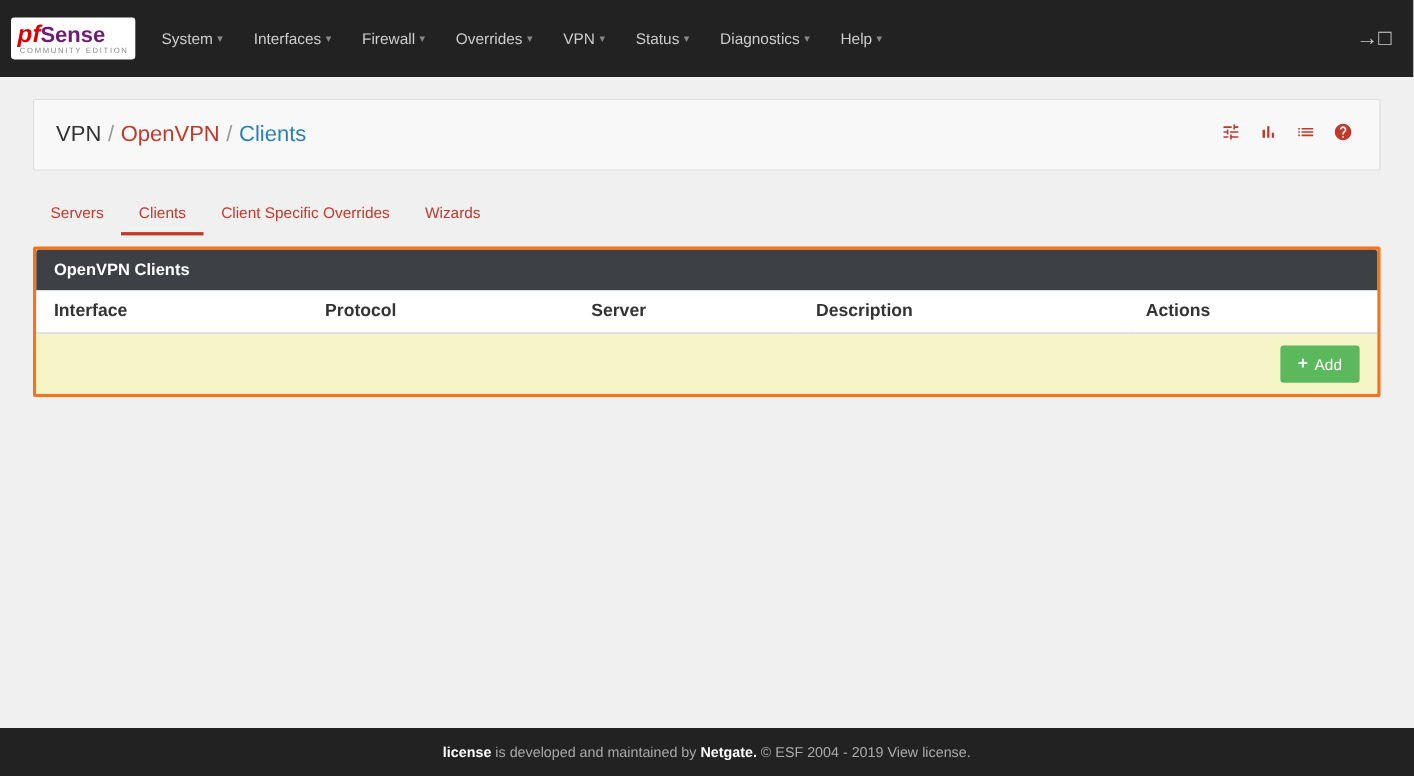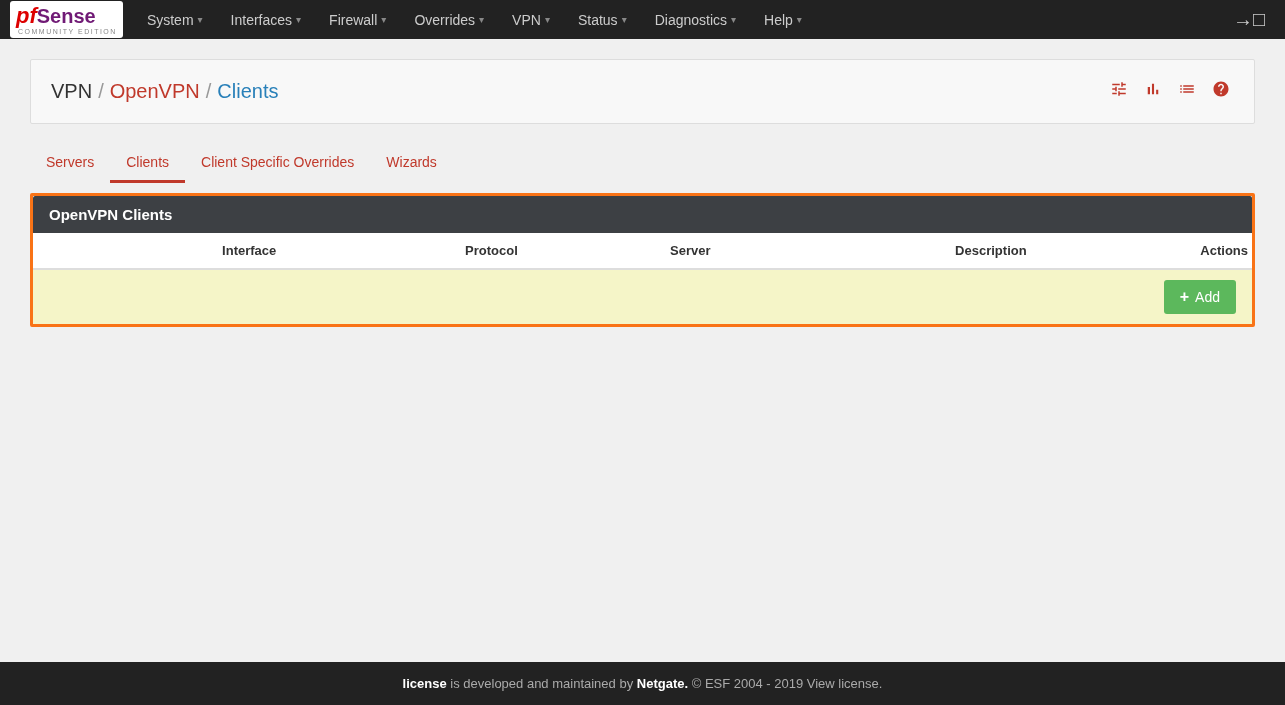--- a/index.html
+++ b/index.html
@@ -3,21 +3,21 @@
   <meta charset="utf-8">
   <style>
     * { margin: 0; padding: 0; box-sizing: border-box; }
     body { font-family: 'Helvetica Neue', Arial, sans-serif; font-size: 14px; background: #f0f0f0; color: #333; min-width: 1285px; }
 
     
     .navbar {
       background: #222;
       display: flex;
       align-items: center;
-      height: 39px;
+      height: 70px;
       padding: 0 10px;
       position: relative;
     }
     .navbar-brand {
       display: flex;
       align-items: center;
       margin-right: 10px;
     }
     .logo-box {
       background: #fff;
@@ -139,24 +139,24 @@
       padding: 10px 16px;
       font-size: 15px;
       font-weight: 600;
       border-radius: 2px 2px 0 0;
     }
     .panel-table {
       width: 100%;
       border-collapse: collapse;
     }
     .panel-table th {
-      padding: 10px 4px;
-      text-align: right;
+      padding: 10px 16px;
+      text-align: left;
       font-weight: 600;
-      font-size: 13px;
+      font-size: 16px;
       border-bottom: 2px solid #ddd;
       background: #fff;
       color: #333;
     }
     .btn-add {
       background: #5cb85c;
       color: #fff;
       border: none;
       padding: 8px 16px;
       font-size: 14px;

